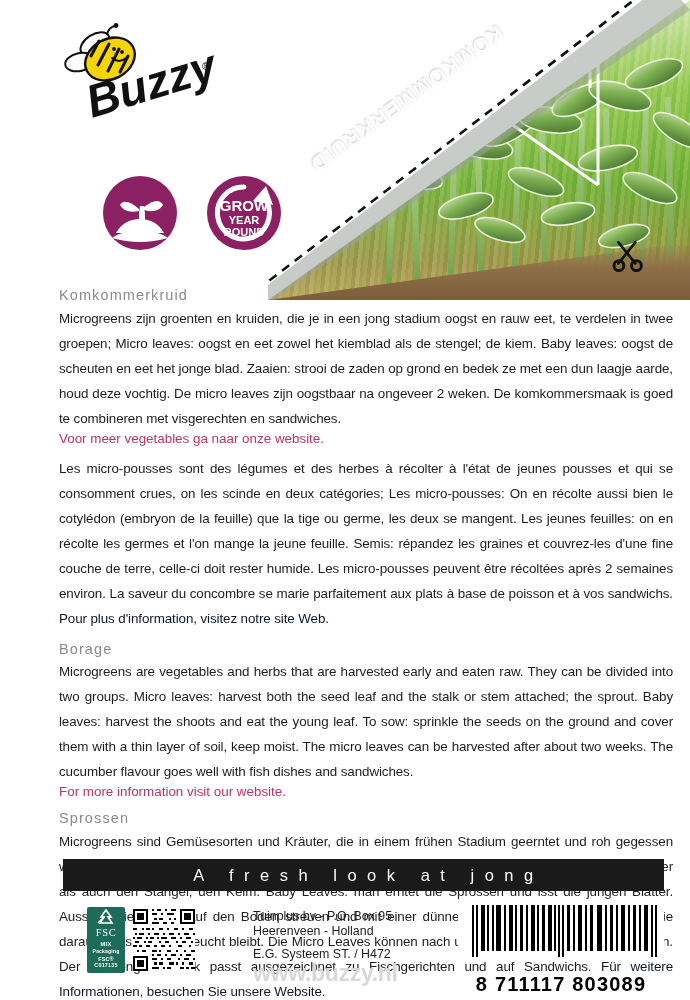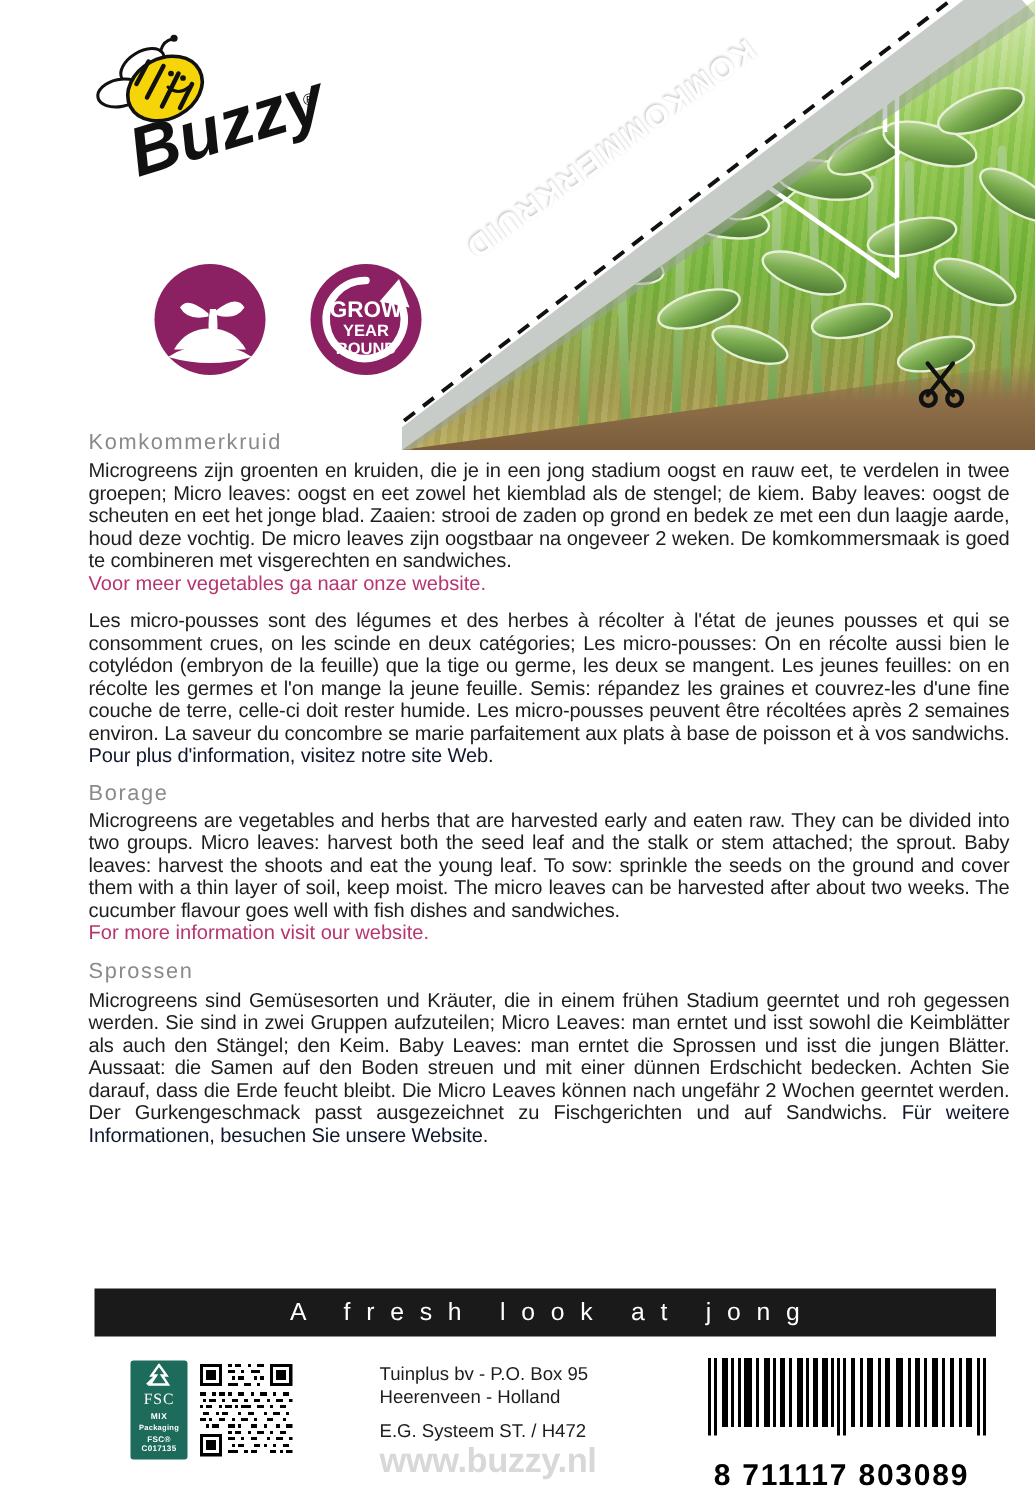--- a/index.html
+++ b/index.html
@@ -123,21 +123,21 @@
     color: #8a8a8a;
     font-size: 14.5px;
     letter-spacing: 1.1px;
     font-weight: 400;
     margin: 0 0 1px 0;
     line-height: 1.3;
   }
   .lang-body {
     color: #1d1d1b;
     font-size: 13.4px;
-    line-height: 15px;
+    line-height: 25px;
     text-align: justify;
     margin: 0;
     letter-spacing: -0.1px;
   }
   .lang-link {
     color: #0f172a;
   }
   .lang-link-own {
     display: block;
     color: #b6356f;

